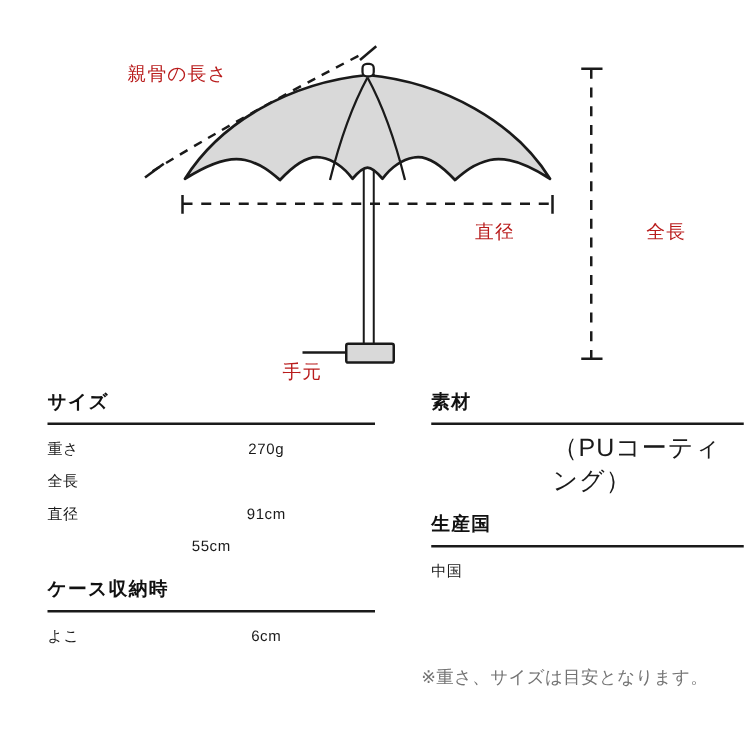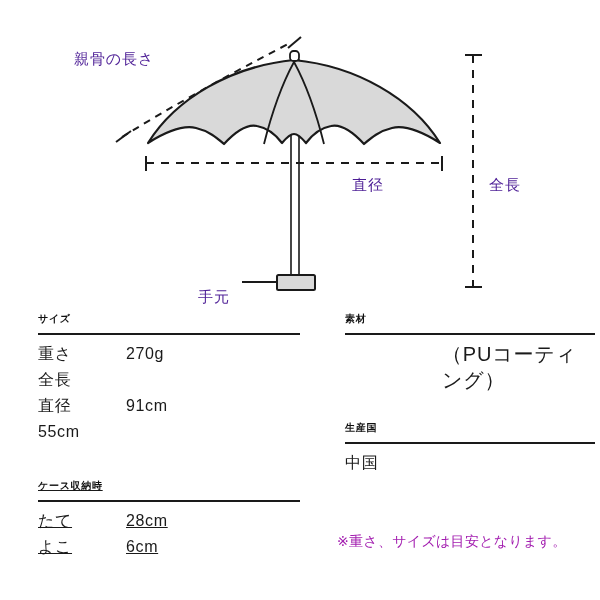--- a/index.html
+++ b/index.html
@@ -22,80 +22,81 @@
     position: absolute;
     left: 0;
     top: 0;
     width: 600px;
     height: 310px;
   }
   .diag-label {
     position: absolute;
     font-size: 15px;
     letter-spacing: 0.06em;
-    color: #4c1d95;
+    color: #b91c1c;
     white-space: nowrap;
+    margin-left: 28px;
   }
   #label-rib   { left: 74px;  top: 50px; }
   #label-dia   { left: 352px; top: 176px; }
   #label-len   { left: 489px; top: 176px; }
   #label-grip  { left: 198px; top: 288px; }
 
   
   .col {
     position: absolute;
     top: 312px;
   }
   #col-left  { left: 38px;  width: 262px; }
   #col-right { left: 345px; width: 250px; }
 
   .sec-title {
-    font-size: 10px;
+    font-size: 15px;
     font-weight: bold;
     letter-spacing: 0.07em;
     margin: 0 0 7px 0;
     color: #111111;
   }
   .rule {
     height: 0;
     border-top: 2px solid #1a1a1a;
     margin-bottom: 6px;
   }
   .spec-row {
     display: flex;
     align-items: baseline;
-    font-size: 16px;
+    font-size: 12px;
     line-height: 26px;
     letter-spacing: 0.04em;
     color: #1a1a1a;
   }
   .spec-key {
     width: 88px;
     flex: none;
   }
-  .spec-val { flex: 1 1 auto; }
+  .spec-val { flex: 1 1 auto; text-align: center; }
 
   .spec-row.right-row .spec-key { width: 86px; }
   .cont-line {
     font-size: 20px;
     line-height: 26px;
     letter-spacing: 0.04em;
     padding-left: 97px;
   }
 
-  .gap-block { margin-top: 34px; text-decoration: underline; }
-  .gap-block-sm { margin-top: 28px; }
+  .gap-block { margin-top: 12px; }
+  .gap-block-sm { margin-top: 12px; }
 
   #footnote {
     position: absolute;
     left: 337px;
     top: 533px;
     font-size: 14px;
     letter-spacing: 0.02em;
-    color: #a21caf;
+    color: #737373;
     white-space: nowrap;
   }
 </style>
 </head>
 <body>
 
 <div id="page">
 
   <div id="diagram">
 
@@ -163,24 +164,20 @@
     </div>
     <div class="spec-row">
       <span class="spec-val">55cm</span>
     </div>
 
     <div class="gap-block">
       <div class="sec-title">ケース収納時</div>
       <div class="rule"></div>
 
       <div class="spec-row">
-        <span class="spec-key">たて</span>
-        <span class="spec-val">28cm</span>
-      </div>
-      <div class="spec-row">
         <span class="spec-key">よこ</span>
         <span class="spec-val">6cm</span>
       </div>
     </div>
   </div>
 
   <div class="col" id="col-right">
 
     <div class="sec-title">素材</div>
     <div class="rule"></div>

